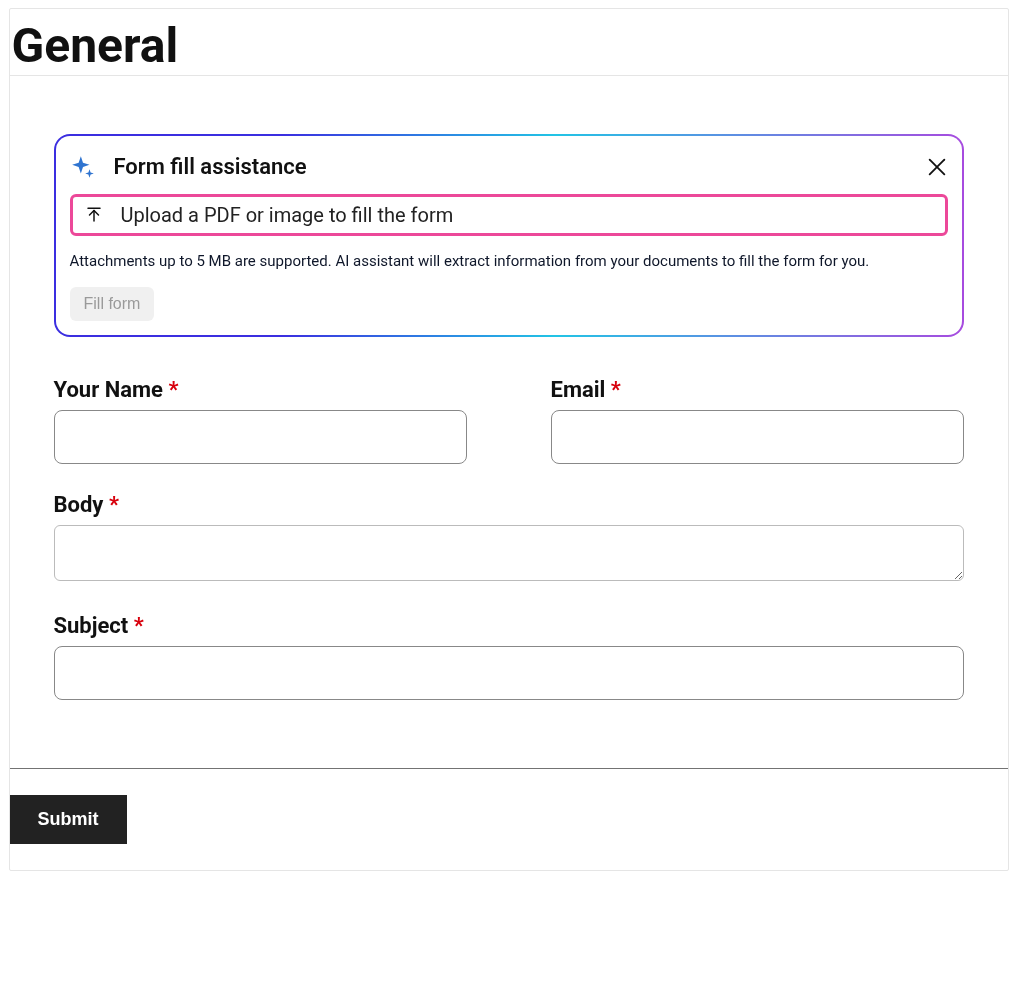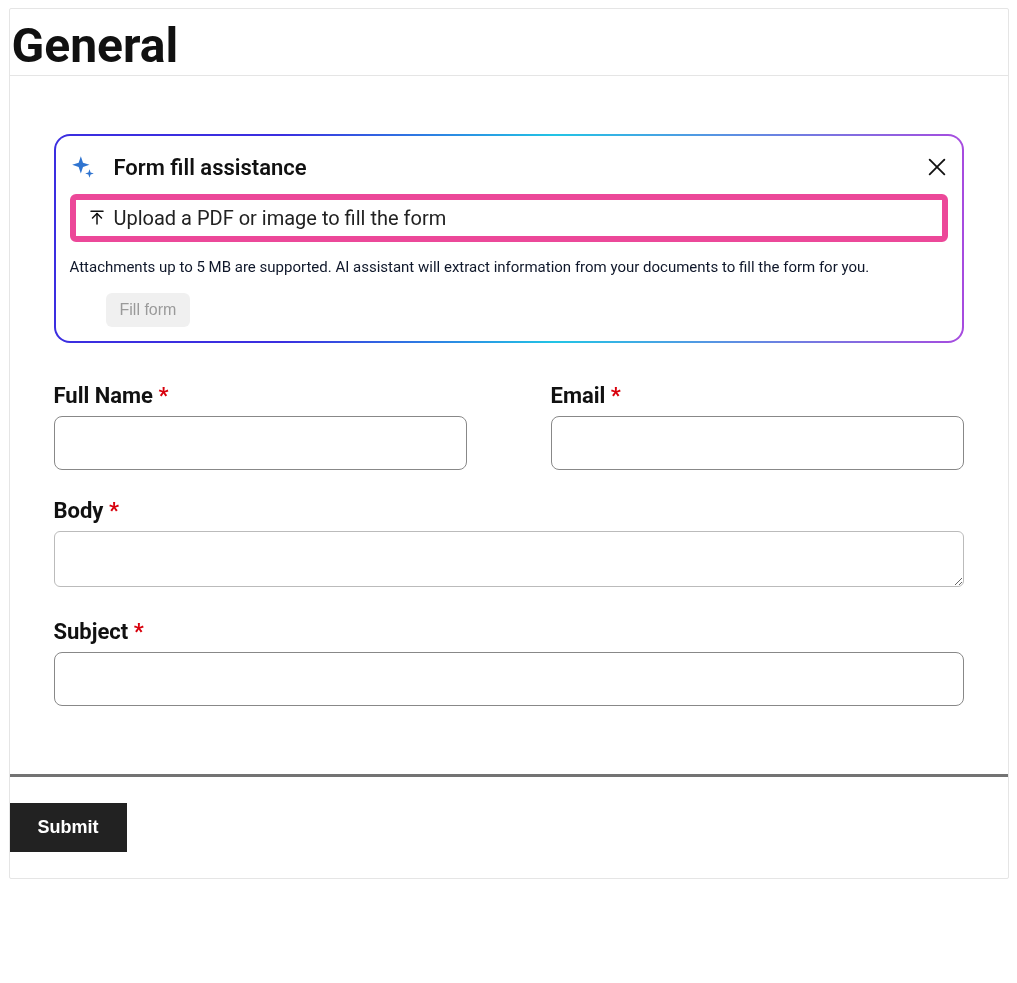--- a/index.html
+++ b/index.html
@@ -41,43 +41,43 @@
     padding: 18px 14px 14px 14px;
   }
   .assist-header {
     display: flex;
     align-items: center;
     justify-content: space-between;
     margin-bottom: 14px;
   }
   .assist-header-left {
     display: flex;
-    align-items: flex-end;
+    align-items: center;
     gap: 18px;
   }
   .assist-title {
     font-size: 22px;
     font-weight: 600;
     color: #111;
   }
   .sparkle-icon {
     width: 26px; height: 26px;
     display: flex; align-items: center; justify-content: center;
   }
   .close-icon {
     width: 22px; height: 22px;
     cursor: pointer;
   }
   .upload-zone {
-    border: 6px solid #ec4899;
+    border: 3px solid #ec4899;
     border-radius: 6px;
     padding: 6px 12px;
     display: flex;
     align-items: center;
-    gap: 8px;
+    gap: 18px;
     cursor: pointer;
     margin-bottom: 14px;
     background: #fff;
   }
   .upload-icon {
     width: 18px; height: 18px;
     flex: 0 0 auto;
   }
   .upload-text {
     font-size: 20px;
@@ -90,21 +90,20 @@
     margin-bottom: 14px;
   }
   .fill-btn {
     background: #f0f0f0;
     color: #9a9a9a;
     border: none;
     border-radius: 6px;
     padding: 8px 14px;
     font-size: 16px;
     cursor: not-allowed;
-    margin-left: 36px;
   }
   .fields-row {
     display: flex;
     gap: 84px;
     margin-bottom: 28px;
   }
   .field {
     flex: 1;
     min-width: 0;
   }
@@ -137,21 +136,21 @@
     min-height: 56px;
     border: 1px solid #bbb;
     border-radius: 6px;
     font-size: 16px;
     padding: 8px 10px;
     resize: both;
     font-family: inherit;
     background: #fff;
   }
   .footer {
-    border-top: 3px solid #737373;
+    border-top: 1px solid #737373;
     padding: 26px 0 26px 0;
   }
   .submit-btn {
     background: #222;
     color: #fff;
     border: none;
     font-size: 18px;
     font-weight: 700;
     padding: 14px 28px;
     cursor: pointer;
@@ -203,21 +202,21 @@
         </div>
 
         <button class="fill-btn" disabled="">Fill form</button>
 
       </div>
     </div>
 
     <div class="fields-row">
       <div class="field">
         <label class="field-label">
-          <span>Full Name</span>
+          <span>Your Name</span>
           <span class="required">*</span>
         </label>
         <input type="text" value="" style="">
       </div>
       <div class="field">
         <label class="field-label">
           <span>Email</span>
           <span class="required">*</span>
         </label>
         <input type="email" value="" style="">

